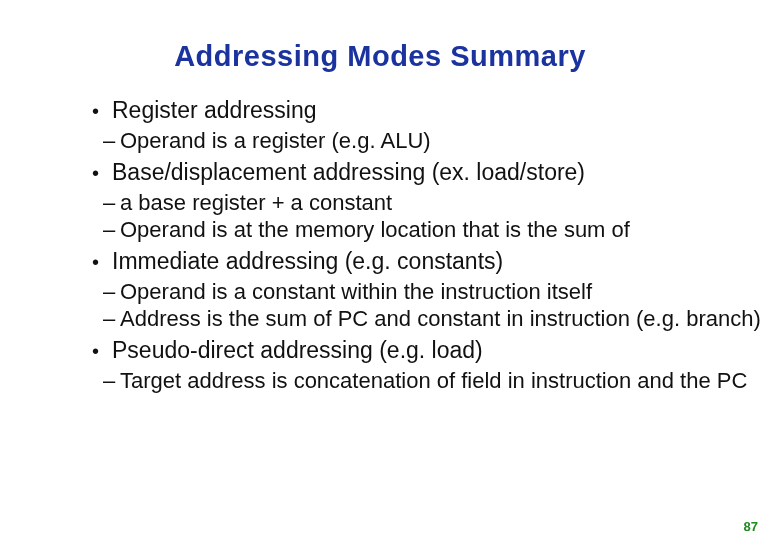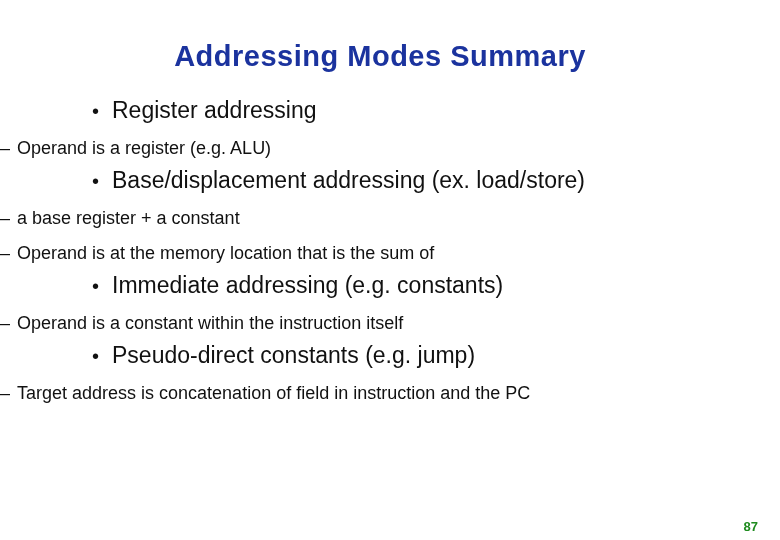--- a/index.html
+++ b/index.html
@@ -42,23 +42,24 @@
   }
   .h-row.first {
     margin-top: 0;
   }
   .bullet-marker {
     display: inline-block;
     width: 20px;
     font-size: 20px;
   }
   .s-row {
-    font-size: 18px;
+    padding-left: 103px;
+    font-size: 22px;
     line-height: 21px;
-    margin-top: 14px;
+    margin-top: 6px;
     white-space: nowrap;
   }
   .dash-marker {
     display: inline-block;
     width: 17px;
   }
   .page-number {
     position: absolute;
     right: 22px;
     bottom: 6px;
@@ -94,23 +95,26 @@
       <span class="dash-marker">–</span><span>Operand is at the memory location that is the sum of</span>
     </div>
 
     <div class="h-row">
       <span class="bullet-marker">•</span><span>Immediate addressing (e.g. constants)</span>
     </div>
     <div class="s-row">
       <span class="dash-marker">–</span><span>Operand is a constant within the instruction itself</span>
     </div>
 
+    <div class="s-row">
+      <span class="dash-marker">–</span><span>Address is the sum of PC and constant in instruction (e.g. branch)</span>
+    </div>
 
     <div class="h-row">
-      <span class="bullet-marker">•</span><span>Pseudo-direct constants (e.g. jump)</span>
+      <span class="bullet-marker">•</span><span>Pseudo-direct addressing (e.g. load)</span>
     </div>
     <div class="s-row">
       <span class="dash-marker">–</span><span>Target address is concatenation of field in instruction and the PC</span>
     </div>
 
   </div>
 
   <div class="page-number">87</div>
 
 </div>

